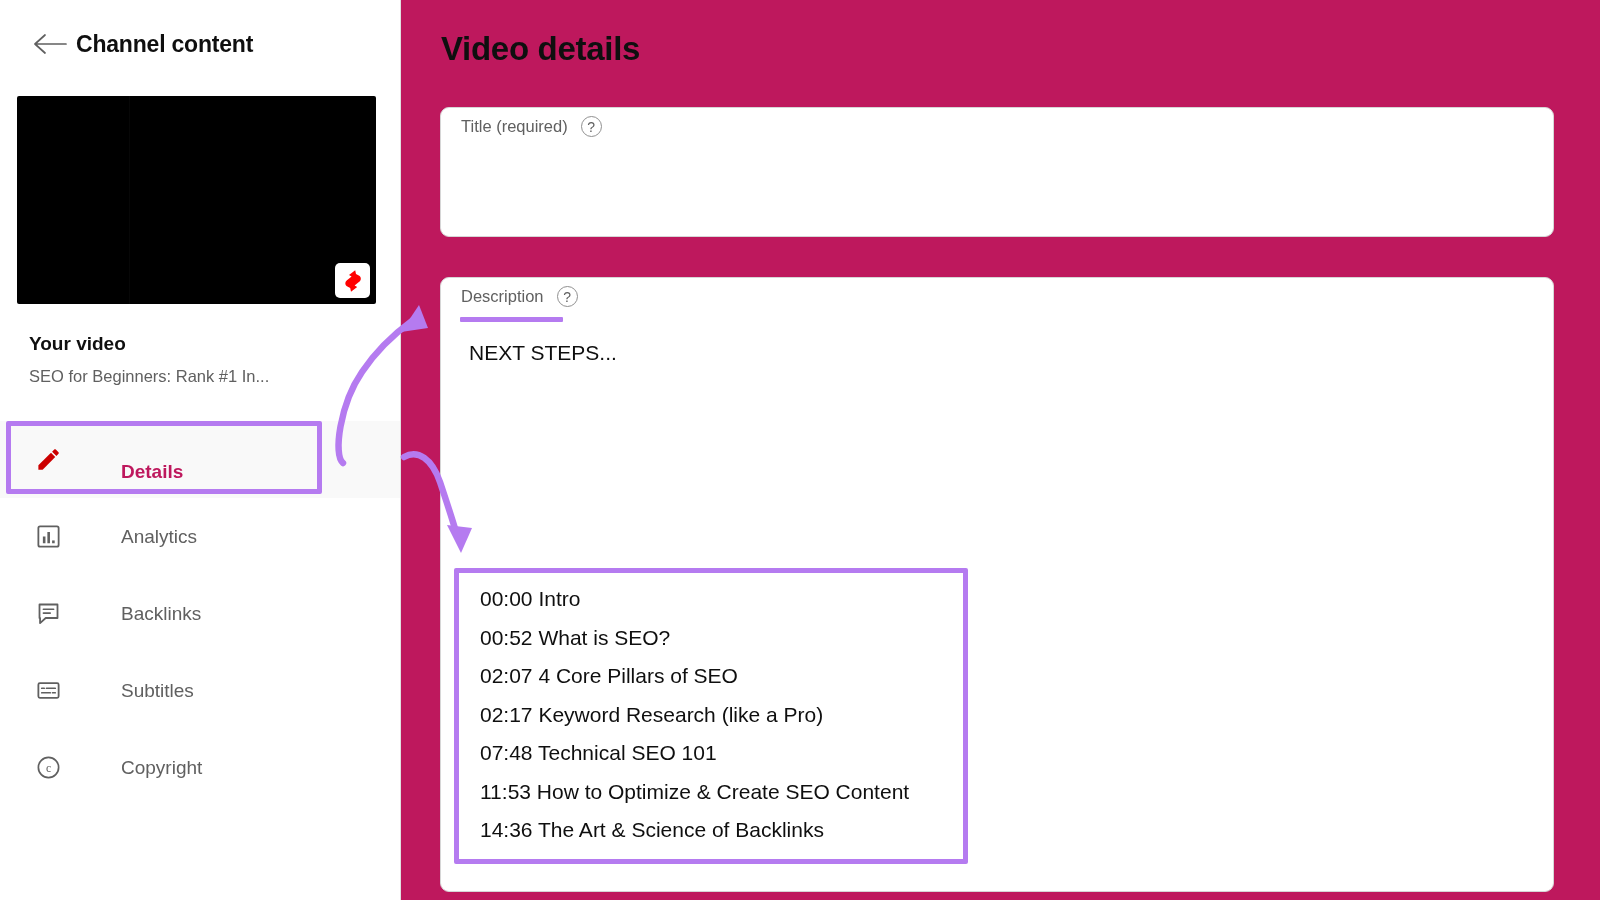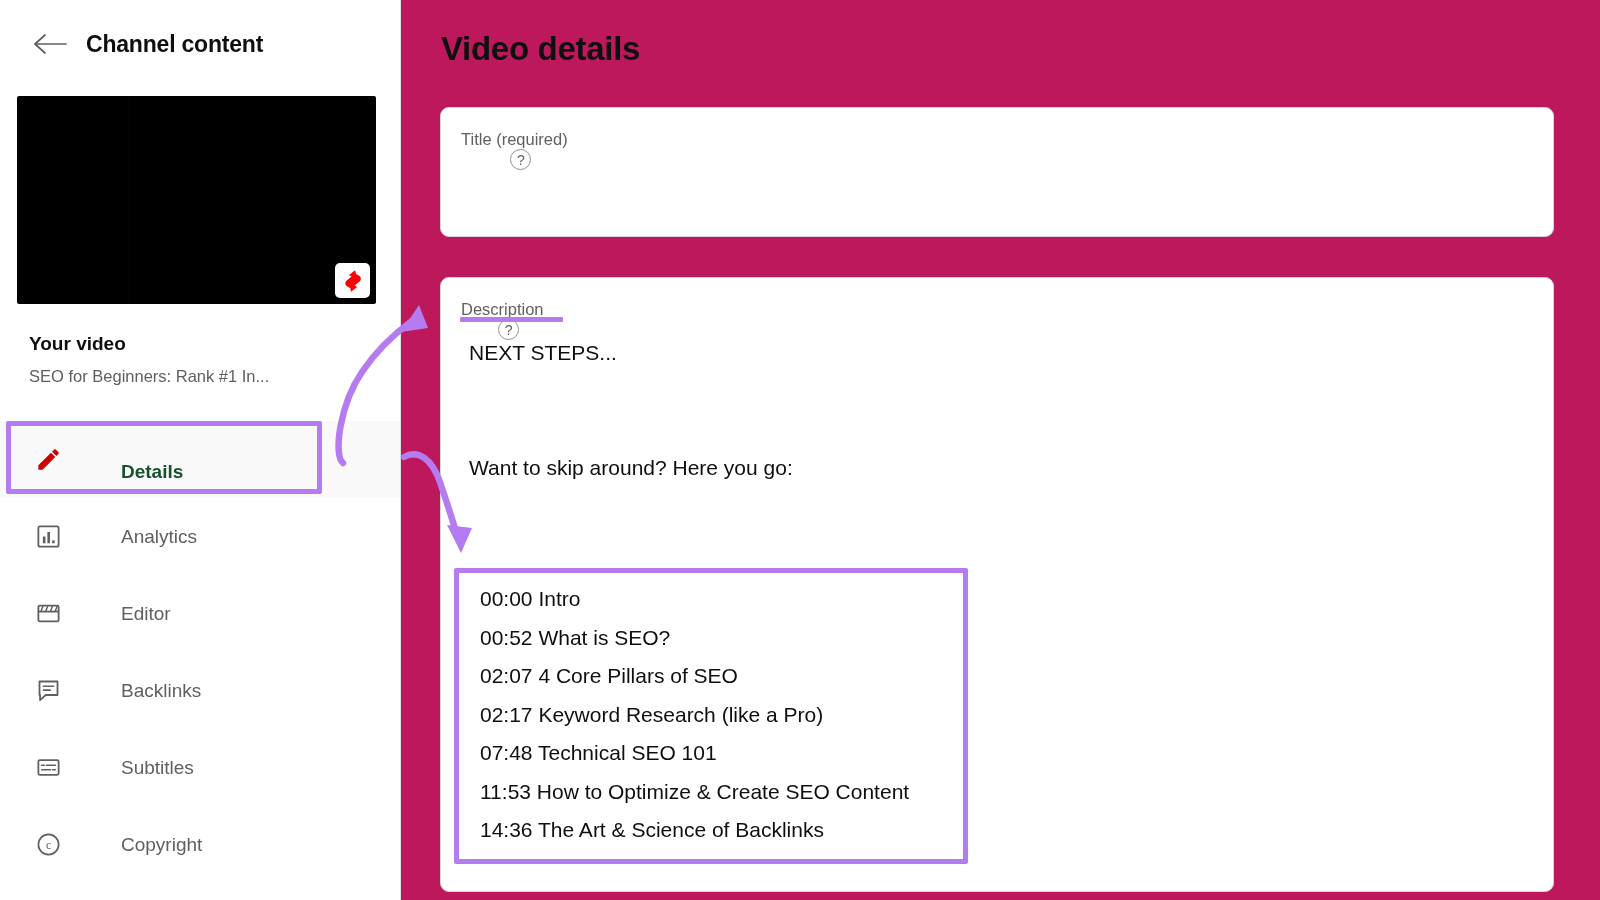--- a/index.html
+++ b/index.html
@@ -37,21 +37,21 @@
     align-items: center;
   }
   #back-arrow {
     width: 44px; height: 44px;
     margin-left: 28px;
     display: flex; align-items: center; justify-content: center;
     cursor: pointer;
   }
   #back-arrow svg { display: block; }
   #channel-title {
-    margin-left: 14px;
+    margin-left: 4px;
     font-size: 23px;
     font-weight: 700;
     color: #0f0f0f;
     letter-spacing: -0.2px;
   }
 
   #thumbnail {
     position: absolute;
     left: 17px; top: 96px;
     width: 359px; height: 208px;
@@ -107,21 +107,21 @@
     flex: 0 0 auto;
   }
   .nav-item .nav-label {
     margin-left: 58px;
     font-size: 19px;
     color: #606060;
     font-weight: 400;
   }
   .nav-item.selected { background: #f9f9f9; }
   .nav-item.selected .nav-label {
-    color: #14532d;
+    color: #be185d;
     font-weight: 700;
     margin-top: 24px;
   }
 
   
   #main {
     position: absolute;
     left: 401px; top: 0;
     width: 1199px; height: 900px;
     background: #be185d;
@@ -145,24 +145,23 @@
     left: 39px; top: 107px;
     width: 1114px; height: 130px;
   }
   #desc-card {
     left: 39px; top: 277px;
     width: 1114px; height: 615px;
   }
 
   .field-label-row {
     position: absolute;
-    left: 20px; top: 22px;
+    left: 20px; top: 8px;
     display: flex;
     align-items: center;
-    flex-direction: column;
   }
   .field-label {
     font-size: 16.5px;
     color: #606060;
     position: relative;
   }
   .help-icon {
     margin-left: 13px;
     width: 21px; height: 21px;
     border: 1.6px solid #909090;
@@ -289,30 +288,20 @@
           <svg width="27" height="27" viewBox="0 0 24 24">
             <rect x="3" y="3" width="18" height="18" rx="1.5" fill="none" stroke="#606060" stroke-width="1.6"></rect>
             <rect x="7" y="12" width="2.3" height="6" fill="#606060"></rect>
             <rect x="11" y="8" width="2.3" height="10" fill="#606060"></rect>
             <rect x="15.2" y="15.5" width="2.3" height="2.5" fill="#606060"></rect>
           </svg>
         </span>
         <span class="nav-label">Analytics</span>
       </div>
 
-      <div class="nav-item">
-        <span class="nav-icon">
-          <svg width="27" height="27" viewBox="0 0 24 24">
-            <rect x="3" y="5" width="18" height="14" rx="1.3" fill="none" stroke="#606060" stroke-width="1.6"></rect>
-            <path d="M3 10.3 H21" stroke="#606060" stroke-width="1.6"></path>
-            <path d="M7.2 5.2 L5.3 10.2 M11.4 5.2 L9.5 10.2 M15.6 5.2 L13.7 10.2 M19.8 5.2 L17.9 10.2" stroke="#606060" stroke-width="1.3"></path>
-          </svg>
-        </span>
-        <span class="nav-label">Editor</span>
-      </div>
 
       <div class="nav-item">
         <span class="nav-icon">
           <svg width="27" height="27" viewBox="0 0 24 24">
             <path d="M4 4 H20 V16 H9.5 L4.5 20.5 V16 H4 Z" fill="none" stroke="#606060" stroke-width="1.6" stroke-linejoin="round"></path>
             <path d="M7.5 8.2 H16.5 M7.5 11.6 H13.5" stroke="#606060" stroke-width="1.5" stroke-linecap="round"></path>
           </svg>
         </span>
         <span class="nav-label">Backlinks</span>
       </div>
@@ -355,21 +344,20 @@
     <div class="card" id="desc-card">
       <div class="field-label-row">
         <span class="field-label">Description</span>
         <span class="help-icon">?</span>
       </div>
 
       <div id="desc-body">
         <p>NEXT STEPS...</p>
         <div class="desc-blank"></div>
         <div class="desc-blank"></div>
-        <p>Want to skip around? Here you go:</p>
       </div>
 
       <div id="timestamps">
         <div>00:00 Intro</div>
         <div>00:52 What is SEO?</div>
         <div>02:07 4 Core Pillars of SEO</div>
         <div>02:17 Keyword Research (like a Pro)</div>
         <div>07:48 Technical SEO 101</div>
         <div>11:53 How to Optimize &amp; Create SEO Content</div>
         <div>14:36 The Art &amp; Science of Backlinks</div>

